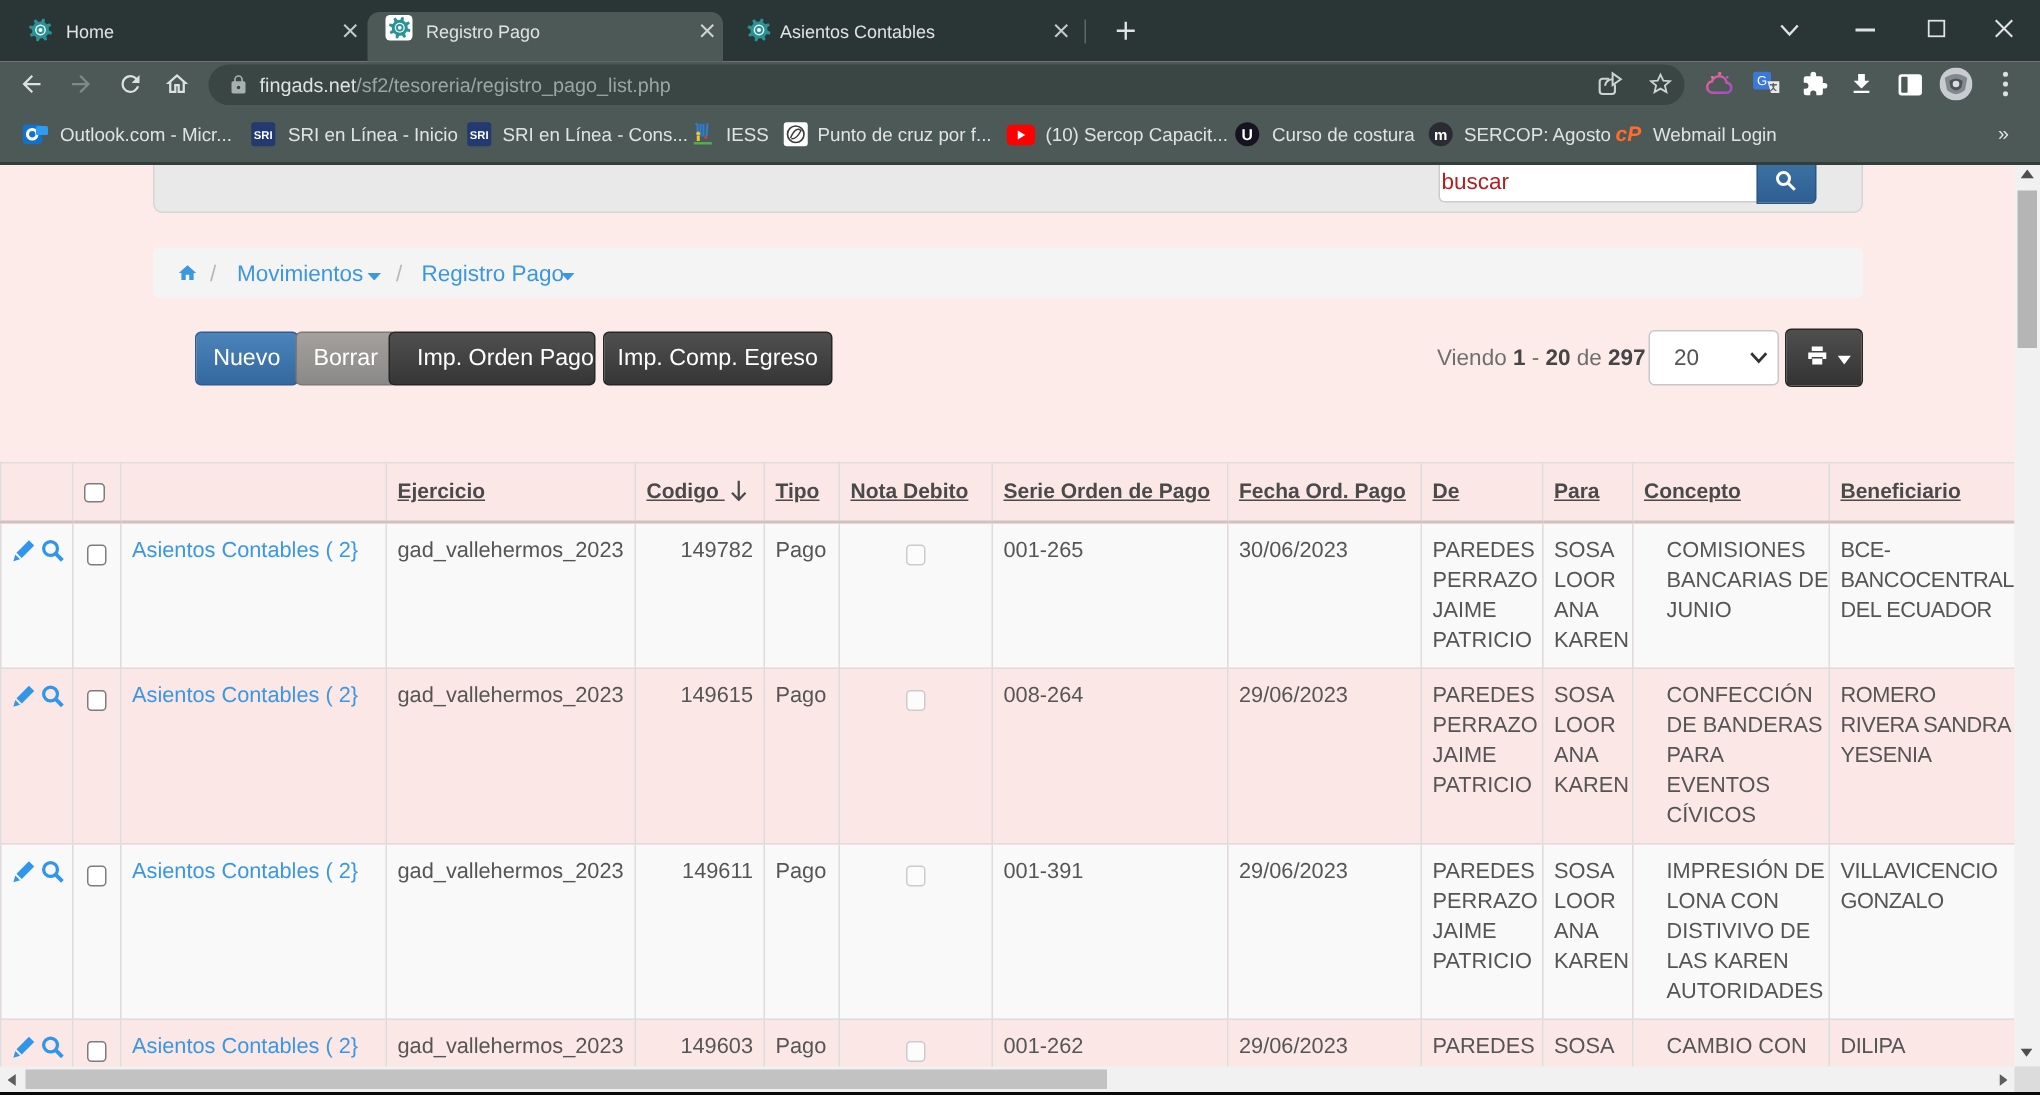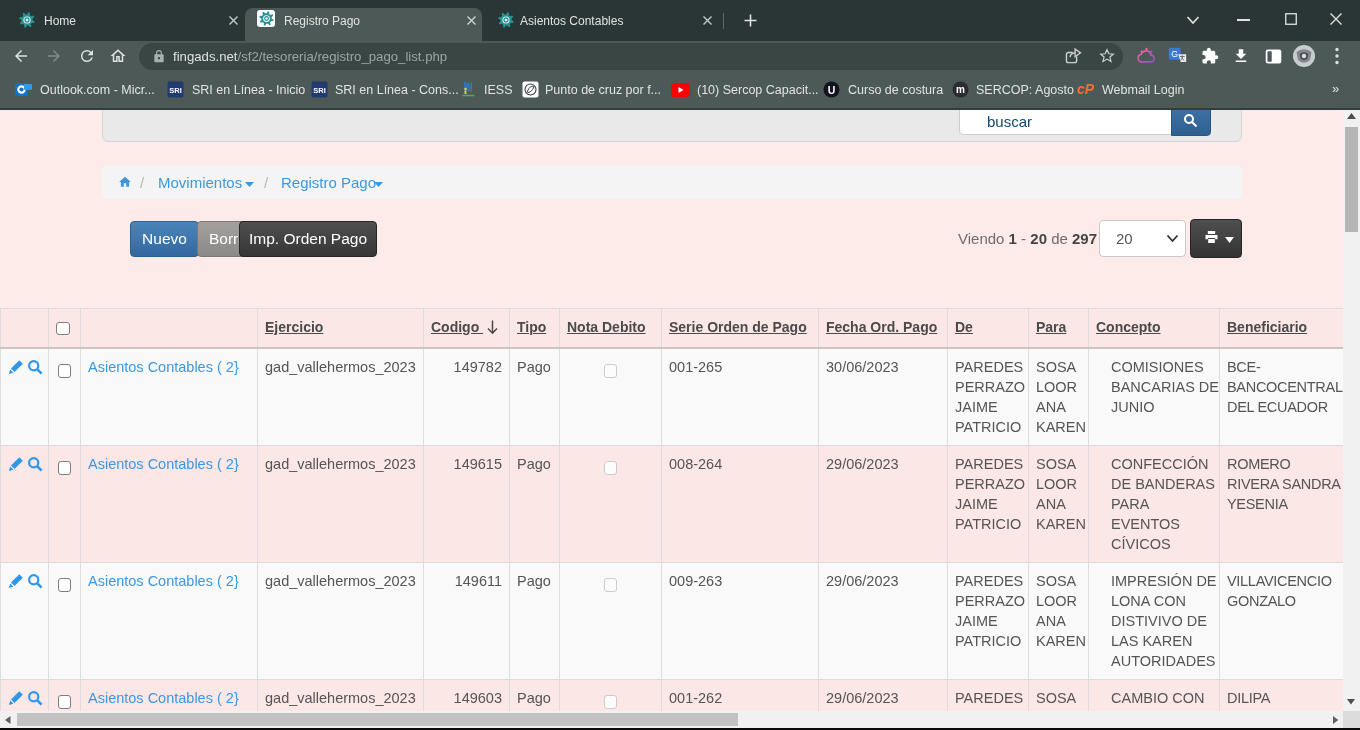--- a/index.html
+++ b/index.html
@@ -220,21 +220,21 @@
 <div class="abs" style="left:1077px; top:81px; font-size:14px; font-weight:bold; color:#ff6c2c; font-style:italic;">cP</div>
 <div class="abs bmtext" style="left:1102px;text-align:center;">Webmail Login</div>
 <div class="abs" style="left:1332px; top:81px; font-size:13px; color:#dfe4e2;">»</div>
 <div class="abs" id="topborder"></div>
 
 <div class="abs" id="page">
 
   <div class="abs" style="left:102px; top:-10px; width:1139.5px; height:42px; background:#e9e9e9; border:1px solid #d5d5d5; border-radius:0 0 6px 6px;"></div>
 
   <div class="abs" style="left:958.5px; top:-9px; width:213px; height:34px; background:#fff; border:1px solid #cccccc; border-radius:0 0 0 4px;"></div>
-  <div class="abs" style="left:987px; top:3px; font-size:15px; color:#0c4a6e;text-align:center;">buscar</div>
+  <div class="abs" style="left:961px; top:3px; font-size:15px; color:#b91c1c;text-align:center;">buscar</div>
   <div class="abs" style="left:1171px; top:-9px; width:39.5px; height:34.5px; background:linear-gradient(#4076a8,#2f5f92); border:1px solid #2b567f; border-radius:0 0 4px 0;"></div>
   <svg class="abs" style="left:1183px; top:3px;" width="15" height="15" viewBox="0 0 15 15">
     <circle cx="6" cy="6" r="4" fill="none" stroke="#fff" stroke-width="2"></circle>
     <path d="M9 9 L13.5 13.5" stroke="#fff" stroke-width="2"></path>
   </svg>
 
   <div class="abs" style="left:102px; top:55px; width:1139.5px; height:34px; background:#f4f4f4; border-radius:4px;"></div>
   <svg class="abs" style="left:118px; top:64.5px;" width="14" height="14" viewBox="0 0 24 24">
     <path d="M10 20v-6h4v6h5v-8h3L12 3 2 12h3v8z" fill="#3d97e0"></path>
   </svg>
@@ -244,21 +244,22 @@
       <path d="M0 0 H9 L4.5 5 z" fill="#3d97e0"></path>
     </svg>
   <div class="abs" style="left:264px; top:64px; font-size:15px; color:#b8b8b8;">/</div>
   <div class="abs" style="left:281px; top:64px; font-size:15px; color:#3d97e0;">Registro Pago</div>
   <svg class="abs" style="left:374px; top:72px;" width="9" height="5" viewBox="0 0 9 5">
       <path d="M0 0 H9 L4.5 5 z" fill="#3d97e0"></path>
     </svg>
 
   <div class="btn btn-blue" style="left:102px; top:111px; width:69px;">Nuevo</div>
   <div class="btn btn-gray" style="left:175.5px; top:111px; width:68px;margin-left:21px;">Borrar</div>
-  <div class="btn btn-dark" style="left:239px; top:111px; width:138px;">Imp. Orden Pago</div>
+  <div class="btn btn-dark" style="left:259px; top:111px; width:138px;text-align:right;">Imp. Orden Pago</div>
+  <div class="btn btn-dark" style="left:402px; top:111px; width:153px;">Imp. Comp. Egreso</div>
 
   <div class="abs" style="left:958px; top:120px; font-size:15px; color:#6e6e6e;">Viendo <b style="color:#454545;">1</b> - <b style="color:#454545;">20</b> de <b style="color:#454545;">297</b></div>
   <div class="abs" style="left:1099px; top:109.5px; width:87px; height:37.5px; background:#fff; border:1px solid #c8c8c8; border-radius:4px;"></div>
   <div class="abs" style="left:1116px; top:120px; font-size:15px; color:#555;">20</div>
   <svg class="abs" style="left:1166px; top:124px;" width="13" height="9" viewBox="0 0 13 9">
     <path d="M1.5 1.5 L6.5 7 L11.5 1.5" fill="none" stroke="#333" stroke-width="1.8"></path>
   </svg>
   <div class="abs" style="left:1190px; top:109px; width:52px; height:38.5px; background:linear-gradient(#4f4f4f,#333); border:1px solid #262626; border-radius:4px;"></div>
   <svg class="abs" style="left:1203px; top:120px;" width="17" height="16" viewBox="0 0 24 24">
     <path d="M6.5 1.5 h11 v4.5 h-11 z" fill="#fff"></path>
@@ -354,21 +355,21 @@
             </svg><svg width="16" height="16" viewBox="0 0 16 16">
               <circle cx="6.7" cy="6.7" r="4.6" fill="none" stroke="#2f96ec" stroke-width="2.2"></circle>
               <path d="M10.3 10.3 L14.6 14.6" stroke="#2f96ec" stroke-width="2.6"></path>
             </svg></td>
         <td class="ctr"><input type="checkbox" style=""></td>
         <td><span class="lnk">Asientos Contables ( 2}</span></td>
         <td>gad_vallehermos_2023</td>
         <td class="num">149611</td>
         <td>Pago</td>
         <td class="ctr"><input type="checkbox" class="dis" style=""></td>
-        <td>009-263</td>
+        <td>001-391</td>
         <td>29/06/2023</td>
         <td>PAREDES PERRAZO JAIME PATRICIO</td>
         <td>SOSA LOOR ANA KAREN</td>
         <td class="cpt">IMPRESIÓN DE LONA CON DISTIVIVO DE LAS KAREN AUTORIDADES</td>
         <td class="ben">VILLAVICENCIO GONZALO</td>
       </tr>
       <tr class="even" style="height:97px;">
         <td class="ic"><svg width="16" height="16" viewBox="0 0 16 16" style="margin-right:3px;">
               <path d="M11.3 1.2 L14.8 4.7 L6.5 13 L3 9.5 Z" fill="#2f96ec"></path>
               <path d="M2.2 10.6 L5.4 13.8 L0.9 15.1 Z" fill="#2f96ec"></path>

